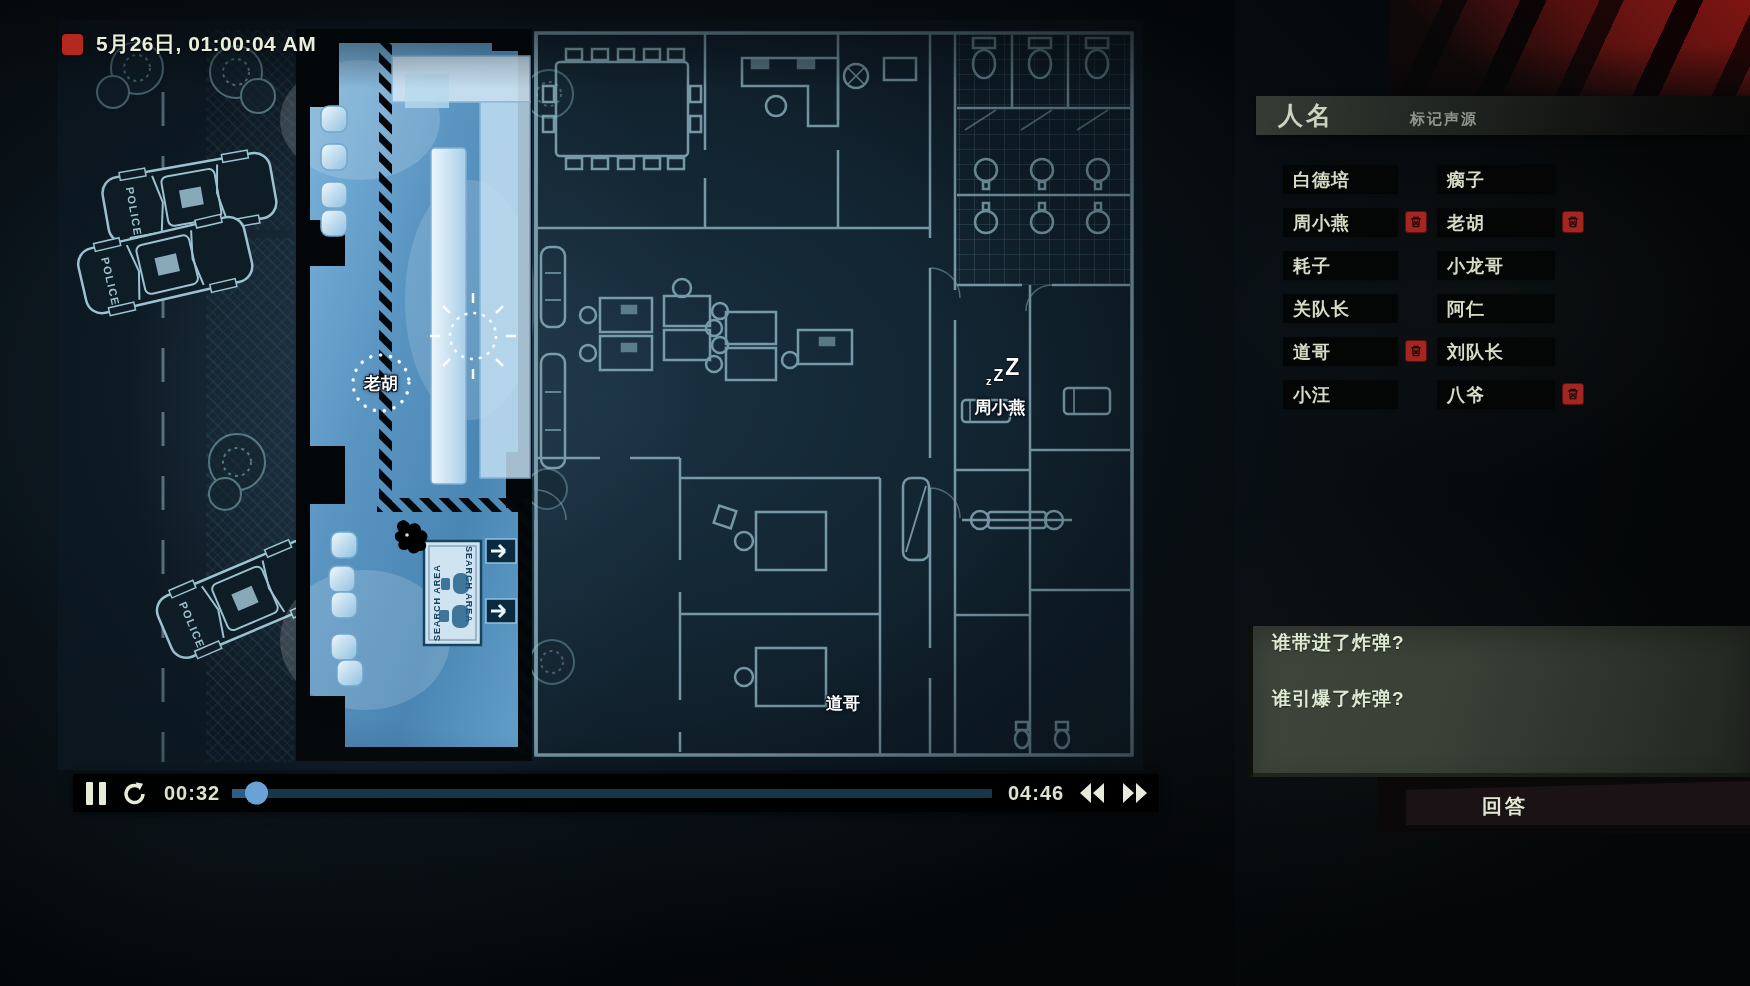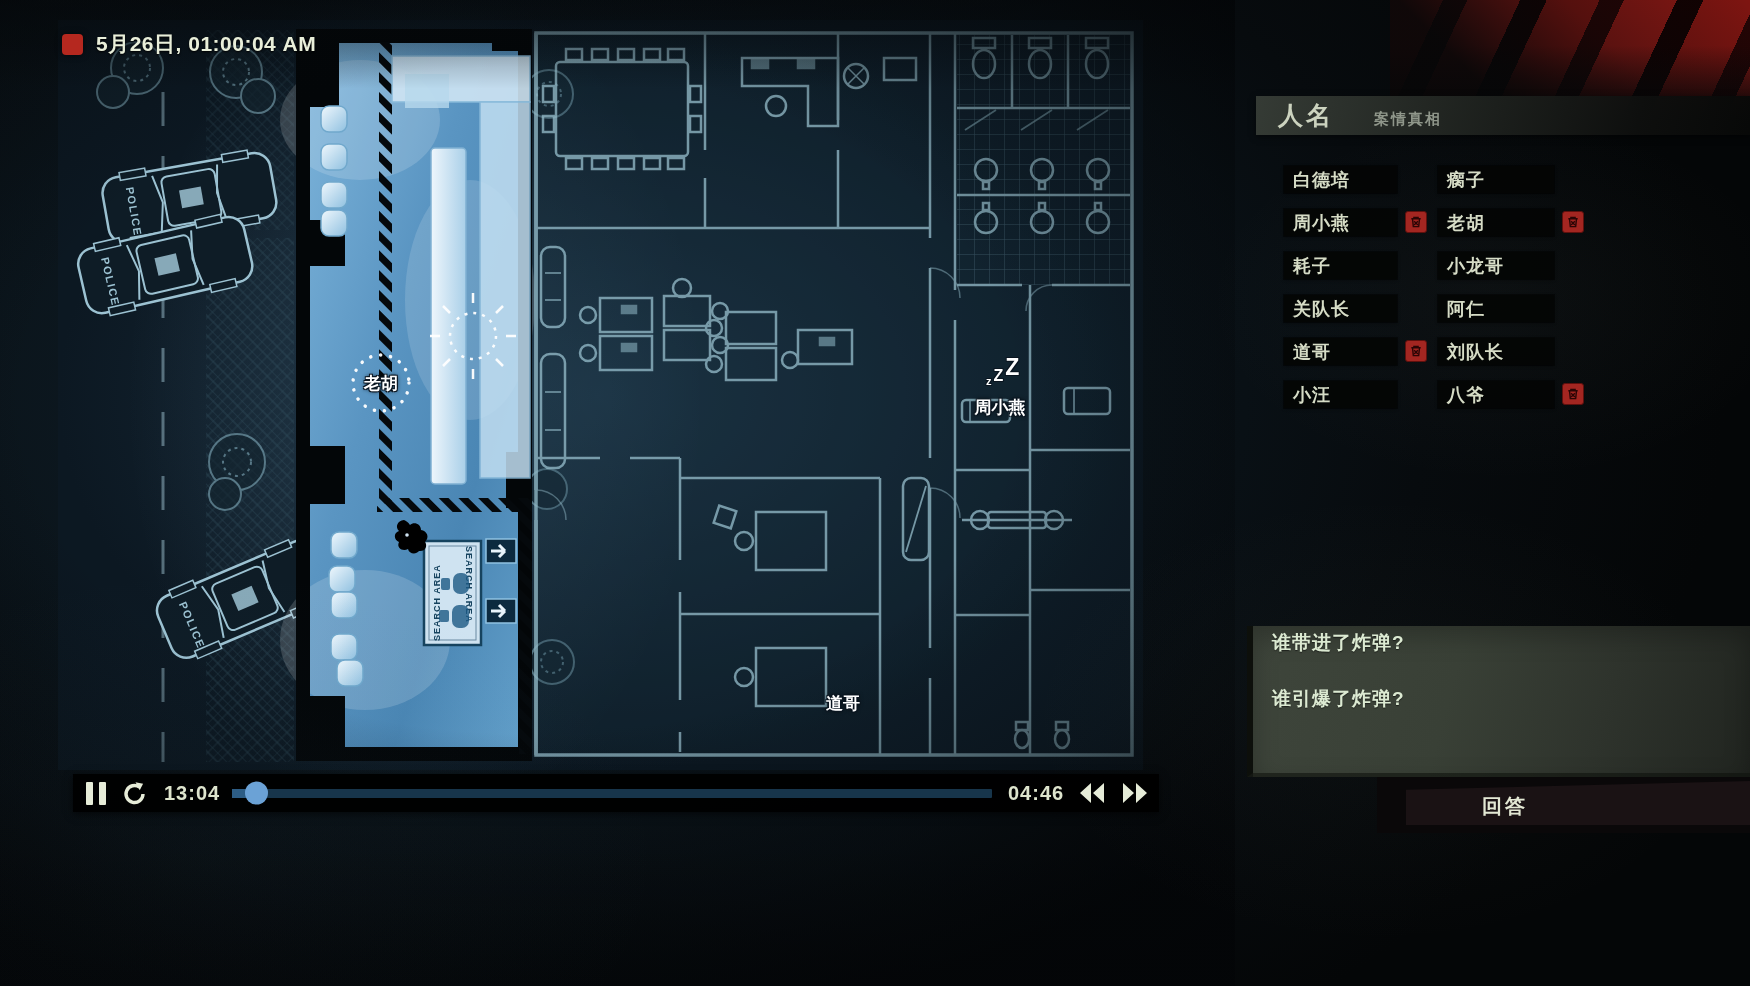--- a/index.html
+++ b/index.html
@@ -51,21 +51,21 @@
 
   
   .grime{position:absolute;inset:0;pointer-events:none;
     background:
       radial-gradient(420px 260px at 1500px 300px, rgba(135,145,130,.05), transparent 70%),
       radial-gradient(500px 320px at 1380px 720px, rgba(120,130,115,.05), transparent 70%),
       radial-gradient(650px 420px at 210px 860px, rgba(70,110,130,.05), transparent 70%);}
 
   .names-header{position:absolute;left:1256px;top:96px;width:494px;height:39px;display:flex;align-items:baseline;
     background:linear-gradient(100deg, rgba(58,64,57,.9) 0%, rgba(34,38,34,.92) 40%, rgba(14,15,14,.95) 78%, rgba(8,9,8,.95) 100%);
-    box-shadow:0 2px 6px rgba(0,0,0,.5);}
+    box-shadow:0 2px 6px rgba(0,0,0,.5);gap:36px;}
   .names-header .panel-title{font-size:25px;font-weight:bold;color:#ccd3bf;margin-left:22px;letter-spacing:3px;line-height:39px;}
   .names-header .panel-subtitle{font-size:15px;font-weight:bold;color:#8f968a;margin-left:40px;letter-spacing:2px;}
 
   .names-grid{position:absolute;left:1284px;top:166px;display:grid;grid-template-columns:113px 116px;column-gap:41px;row-gap:16px;}
   .name-cell{position:relative;height:27px;background:rgba(4,5,4,.93);display:flex;align-items:center;padding-left:9px;
     box-shadow:0 0 0 1px rgba(0,0,0,.45), 0 1px 3px rgba(0,0,0,.4);cursor:pointer;}
   .name-text{font-size:18px;font-weight:bold;color:#d6dcc6;letter-spacing:1px;white-space:nowrap;text-align:center;}
   .del-btn{position:absolute;right:-30px;top:2px;width:22px;height:22px;background:#a32621;border:1px solid #5f100d;
     border-radius:3px;padding:0;display:flex;align-items:center;justify-content:center;cursor:pointer;}
 
@@ -395,21 +395,21 @@
 
   <div class="char-label label-laohu">老胡</div>
   <div class="sleep-zz"><span class="z1">z</span><span class="z2">Z</span><span class="z3">Z</span></div>
   <div class="char-label label-zhouxiaoyan">周小燕</div>
   <div class="char-label label-daoge">道哥</div>
 
   <div class="grime"></div>
 
   <div class="names-header">
     <span class="panel-title">人名</span>
-    <span class="panel-subtitle">案情真相</span>
+    <span class="panel-subtitle">标记声源</span>
   </div>
   <div class="names-grid">
 
       <div class="name-cell">
         <span class="name-text">白德培</span>
 
       </div>
 
       <div class="name-cell">
         <span class="name-text">瘸子</span>
@@ -502,21 +502,21 @@
     <button class="pause-btn">
         <span></span>
         <span></span>
       </button>
     <button class="restart-btn">
       <svg width="27" height="27" viewBox="0 0 27 27">
         <path d="M22 14 a8.5 8.5 0 1 1 -3.4 -6.8" stroke="#e6ecd8" stroke-width="3.4" fill="none"></path>
         <path d="M14.5 2.2 l7.6 1.6 -3.4 6.4 z" fill="#e6ecd8"></path>
       </svg>
     </button>
-    <div class="time time-elapsed">13:04</div>
+    <div class="time time-elapsed">00:32</div>
     <div class="track">
       <div class="track-fill" style="width: 2.3%;"></div>
       <div class="knob" style="left: calc(2.3% - 4px);"></div>
     </div>
     <div class="time time-total">04:46</div>
     <button class="seek-btn">
       <svg width="30" height="22" viewBox="0 0 30 22">
         <path d="M14 1 L3 11 L14 21 z M27 1 L16 11 L27 21 z" fill="#e6ecd8"></path>
       </svg>
     </button>

